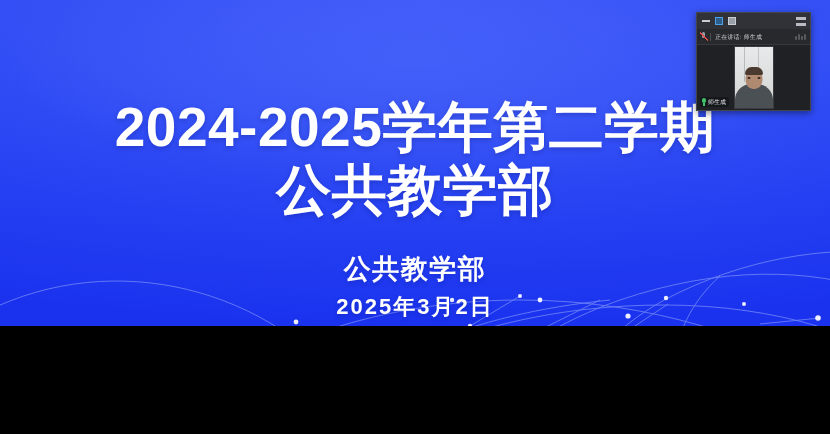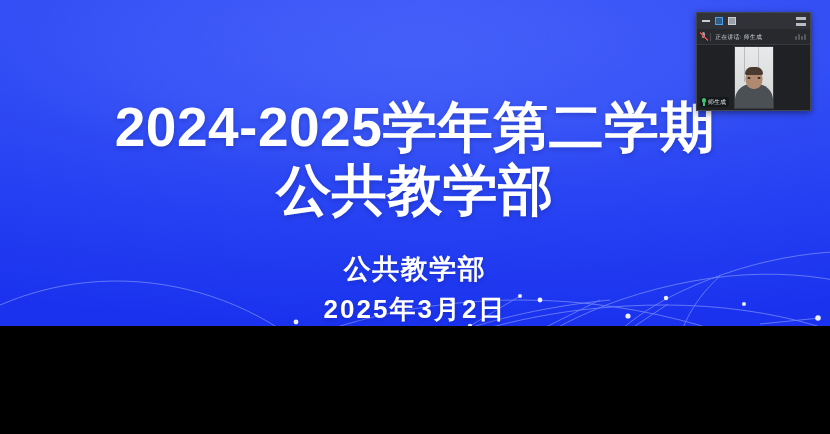--- a/index.html
+++ b/index.html
@@ -58,21 +58,21 @@
   }
   .subtitle-line {
     font-size: 27px;
     font-weight: bold;
     line-height: 1.5;
     letter-spacing: 1.5px;
     text-shadow: 0 2px 4px rgba(10,24,120,0.28);
     white-space: nowrap;
   }
   .subtitle-line.date {
-    font-size: 26px;
+    font-size: 22px;
     letter-spacing: 2px;
   }
   
   .vc-window {
     position: absolute;
     left: 696px;
     top: 12px;
     width: 113px;
     height: 97px;
     background: #2b2d31;

